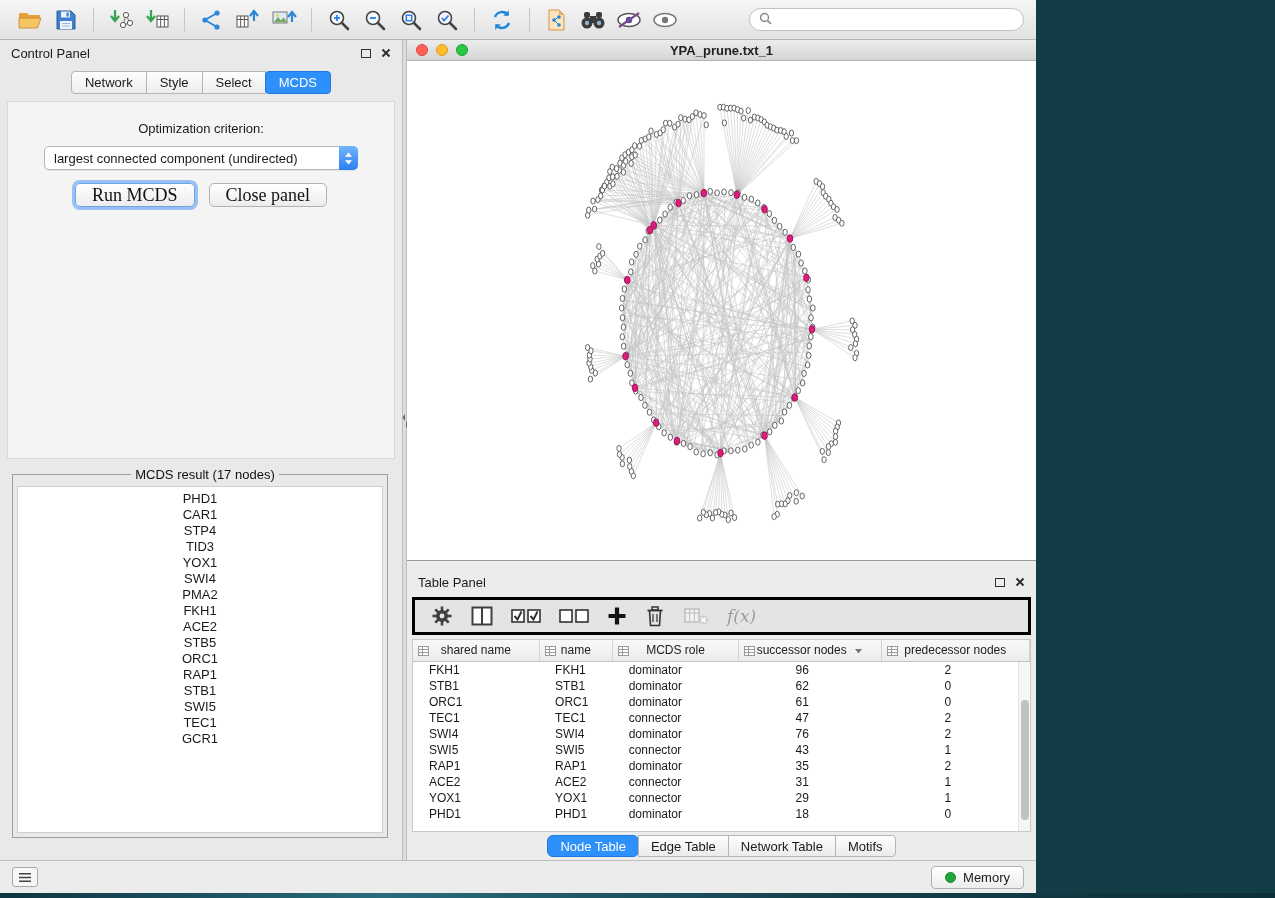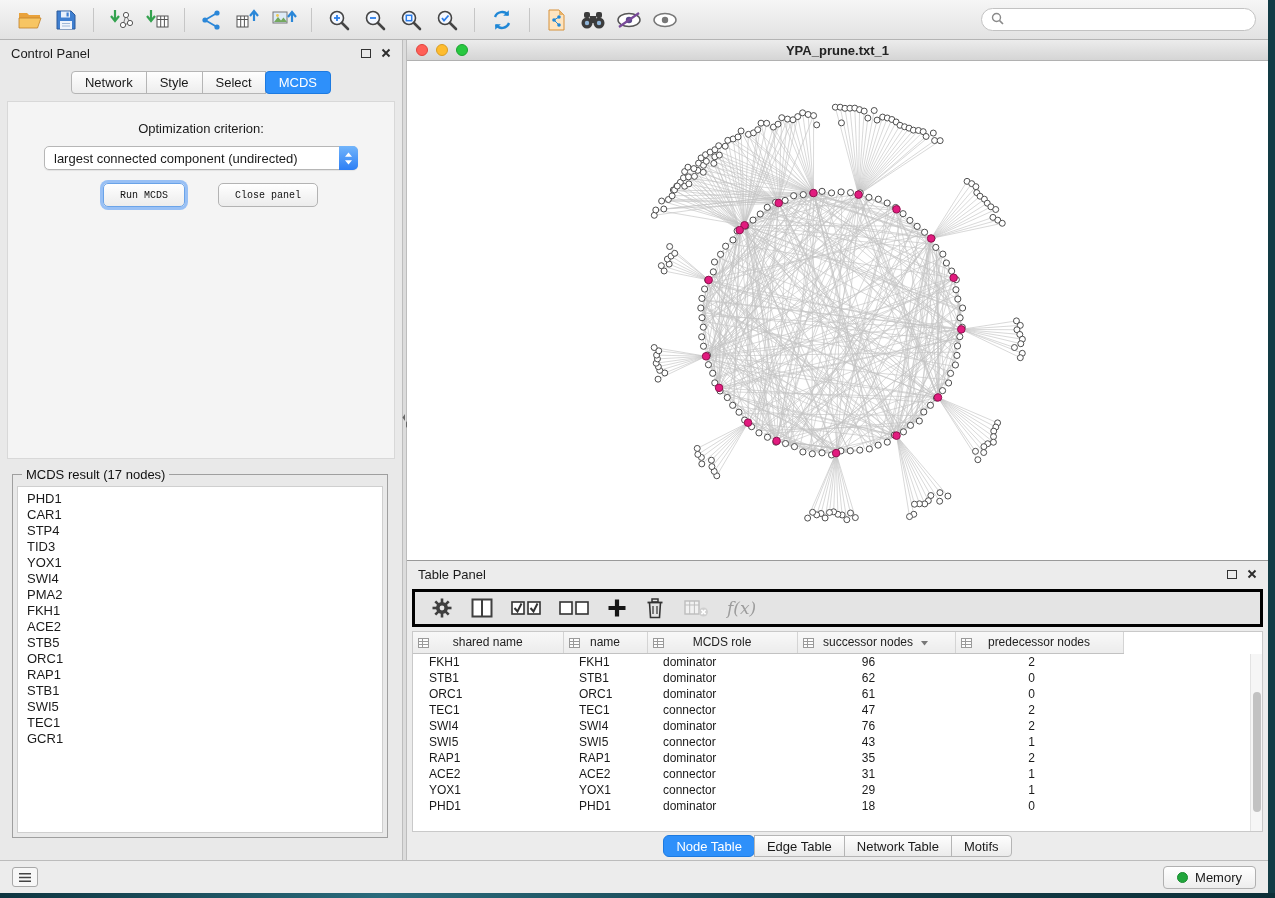--- a/index.html
+++ b/index.html
@@ -1,36 +1,36 @@
 <!DOCTYPE html>
 <html style="--accent: #2e90fa;"><head>
 <meta charset="utf-8">
 <style>
   :root{ --accent:#2e90fa; --hub:#e21b7f; }
   *{margin:0;padding:0;box-sizing:border-box;}
   html,body{width:1275px;height:898px;}
   body{font-family:"Liberation Sans",sans-serif;background:#123c46;overflow:hidden;font-size:13px;color:#1a1a1a;}
-  .app{width:1268px;height:893px;display:flex;flex-direction:column;background:#ececec;}
+  .app{width:1036px;height:893px;display:flex;flex-direction:column;background:#ececec;}
 
   
   .toolbar{height:40px;flex:0 0 40px;display:flex;align-items:center;padding:0 12px;
     background:linear-gradient(#f6f6f6,#e2e2e2);border-bottom:1px solid #b4b4b4;}
   .tb-icons{display:flex;align-items:center;}
   .tb-btn{width:36px;height:30px;display:flex;align-items:center;justify-content:center;border-radius:4px;}
   .tb-sep{width:1px;height:24px;background:#c6c6c6;margin:0 9px;}
   .search-wrap{margin-left:auto;display:flex;align-items:center;background:#fff;border:1px solid #c2c2c2;
     border-radius:12px;height:23px;width:275px;padding:0 9px;gap:6px;}
   .search-wrap input{border:none;outline:none;flex:1;font-size:12px;font-family:inherit;background:transparent;}
 
   
   .main{flex:1;display:flex;min-height:0;}
   .control-panel{width:402px;flex:0 0 402px;background:#e9e9e9;display:flex;flex-direction:column;}
   .splitter{width:5px;flex:0 0 5px;background:#dcdcdc;border-left:1px solid #bdbdbd;border-right:1px solid #bdbdbd;position:relative;}
   .splitter .handle{position:absolute;top:372px;left:-1px;}
-  .right-area{flex:1;display:flex;flex-direction:column;min-width:0;}
+  .right-area{flex:1;display:flex;flex-direction:column;min-width:0;gap:8px;}
 
   
   .panel-header{height:26px;flex:0 0 26px;display:flex;align-items:center;padding:0 11px;font-size:13px;color:#1c1c1c;}
   .ph-controls{margin-left:auto;display:flex;gap:10px;align-items:center;}
   .float-btn{width:10px;height:9px;border:1.5px solid #333;display:inline-block;}
 
   
   .tabs-row{display:flex;justify-content:center;padding:5px 0 7px;flex:0 0 auto;}
   .tab{padding:3px 13px;border:1px solid #b5b5b5;background:linear-gradient(#fefefe,#ededed);margin-left:-1px;font-size:13px;cursor:default;}
   .tab:first-child{border-radius:4px 0 0 4px;margin-left:0;}
@@ -38,23 +38,23 @@
   .tab.active{background:var(--accent);border-color:#1d7ae0;color:#fff;border-radius:4px;}
   .cp-content{margin:0 7px;background:#f4f4f4;border:1px solid #d8d8d8;height:358px;flex:0 0 auto;padding-top:19px;}
   .opt-label{text-align:center;font-size:13px;}
   .dropdown{width:314px;height:24px;margin:10px auto 13px;background:#fff;border:1px solid #b6b6b6;border-radius:5px;
     display:flex;align-items:center;box-shadow:0 1px 1px rgba(0,0,0,.07);}
   .dd-text{flex:1;padding:0 9px;font-size:13px;white-space:nowrap;overflow:hidden;}
   .dd-stepper{width:19px;height:24px;margin-right:-1px;background:linear-gradient(#72b5fb,#2c7ef5);
     border-radius:0 5px 5px 0;display:flex;align-items:center;justify-content:center;}
   .btn-row{display:flex;justify-content:center;gap:14px;margin-top:5px;}
   .btn{height:24px;padding:0 16px;border:1px solid #b3b3b3;border-radius:5px;background:linear-gradient(#ffffff,#ececec);
-    font-size:10px;font-family:Liberation Mono, monospace;color:#111;margin-left:19px;}
+    font-size:18px;font-family:Liberation Serif, serif;color:#111;}
   .btn.focused{box-shadow:0 0 0 3px rgba(77,150,245,.55);border-color:#6aa3e8;}
-  fieldset.result-box{border:1px solid #9f9f9f;margin:8px 14px 22px 12px;padding:4px;flex:1;display:flex;flex-direction:column;min-height:0;background:#e9e9e9;}
+  fieldset.result-box{border:1px solid #9f9f9f;margin:8px 14px 22px 12px;padding:4px;flex:1;display:flex;flex-direction:column;min-height:0;background:#e9e9e9;text-align:center;}
   fieldset.result-box legend{font-size:13px;padding:0 4px;margin-left:5px;color:#111;}
   .result-list{background:#fff;border:1px solid #cfcfcf;flex:1;padding:4px 9px;overflow:hidden;}
   .result-item{line-height:16px;font-size:13px;}
 
   
   .network-window{height:521px;flex:0 0 521px;display:flex;flex-direction:column;border-bottom:1px solid #9a9a9a;}
   .net-header{height:21px;flex:0 0 21px;background:linear-gradient(#ececec,#d5d5d5);border-bottom:1px solid #b1b1b1;
     position:relative;display:flex;align-items:center;justify-content:center;}
   .lights{position:absolute;left:9px;top:4px;display:flex;gap:8px;}
   .light{width:12px;height:12px;border-radius:50%;display:inline-block;}

